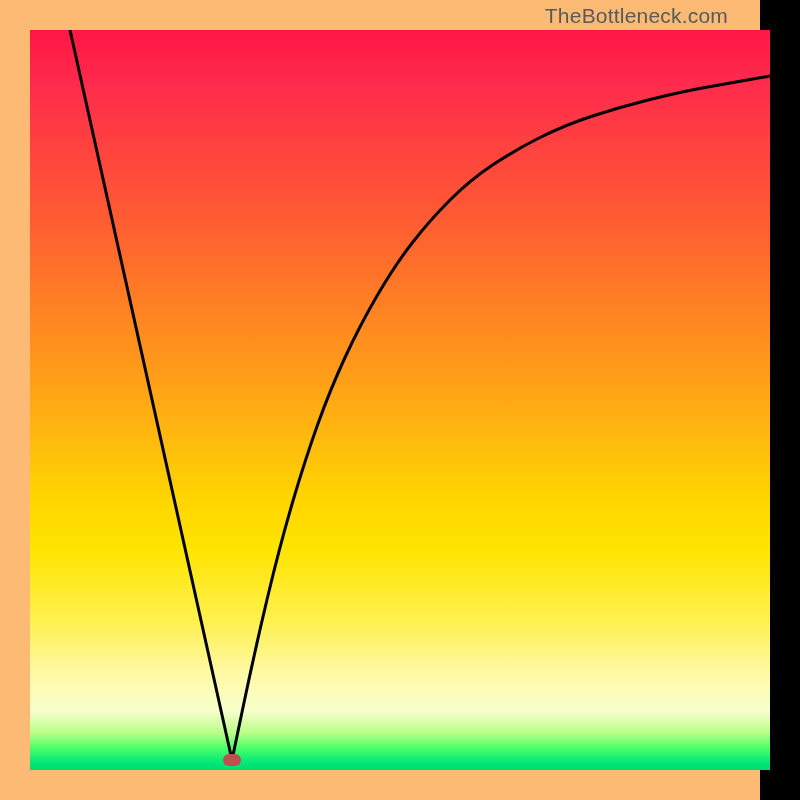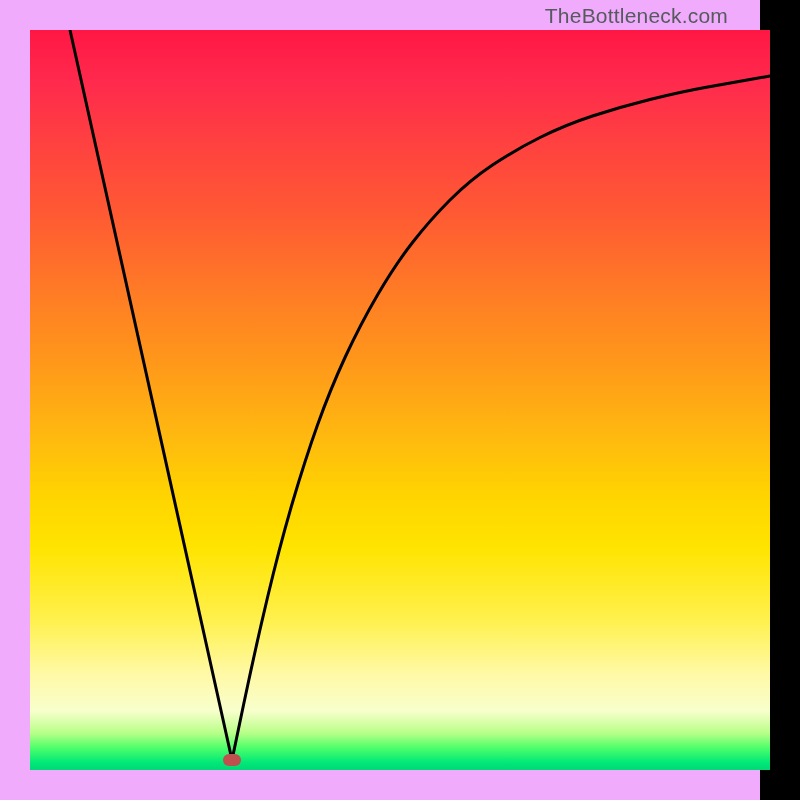--- a/index.html
+++ b/index.html
@@ -7,21 +7,21 @@
     padding: 0;
     width: 800px;
     height: 800px;
     background: #000;
     overflow: hidden;
     font-family: Arial, Helvetica, sans-serif;
   }
   .outer {
     width: 760px;
     height: 800px;
-    background: #f0abfc;
+    background: #fdba74;
     position: relative;
   }
   .plot {
     position: absolute;
     left: 30px;
     top: 30px;
     width: 740px;
     height: 740px;
     
     background: linear-gradient(

